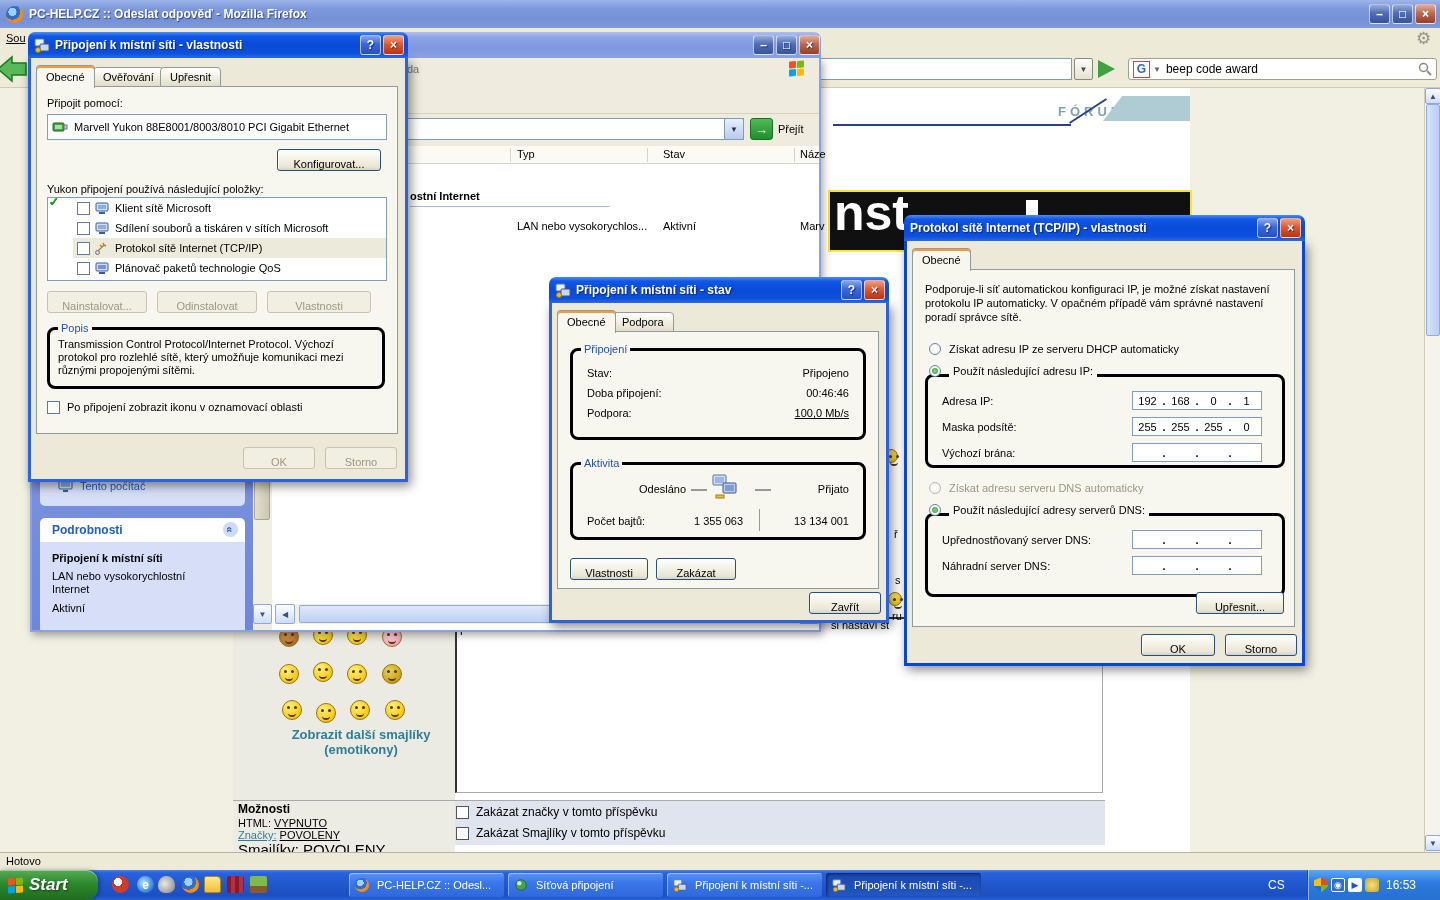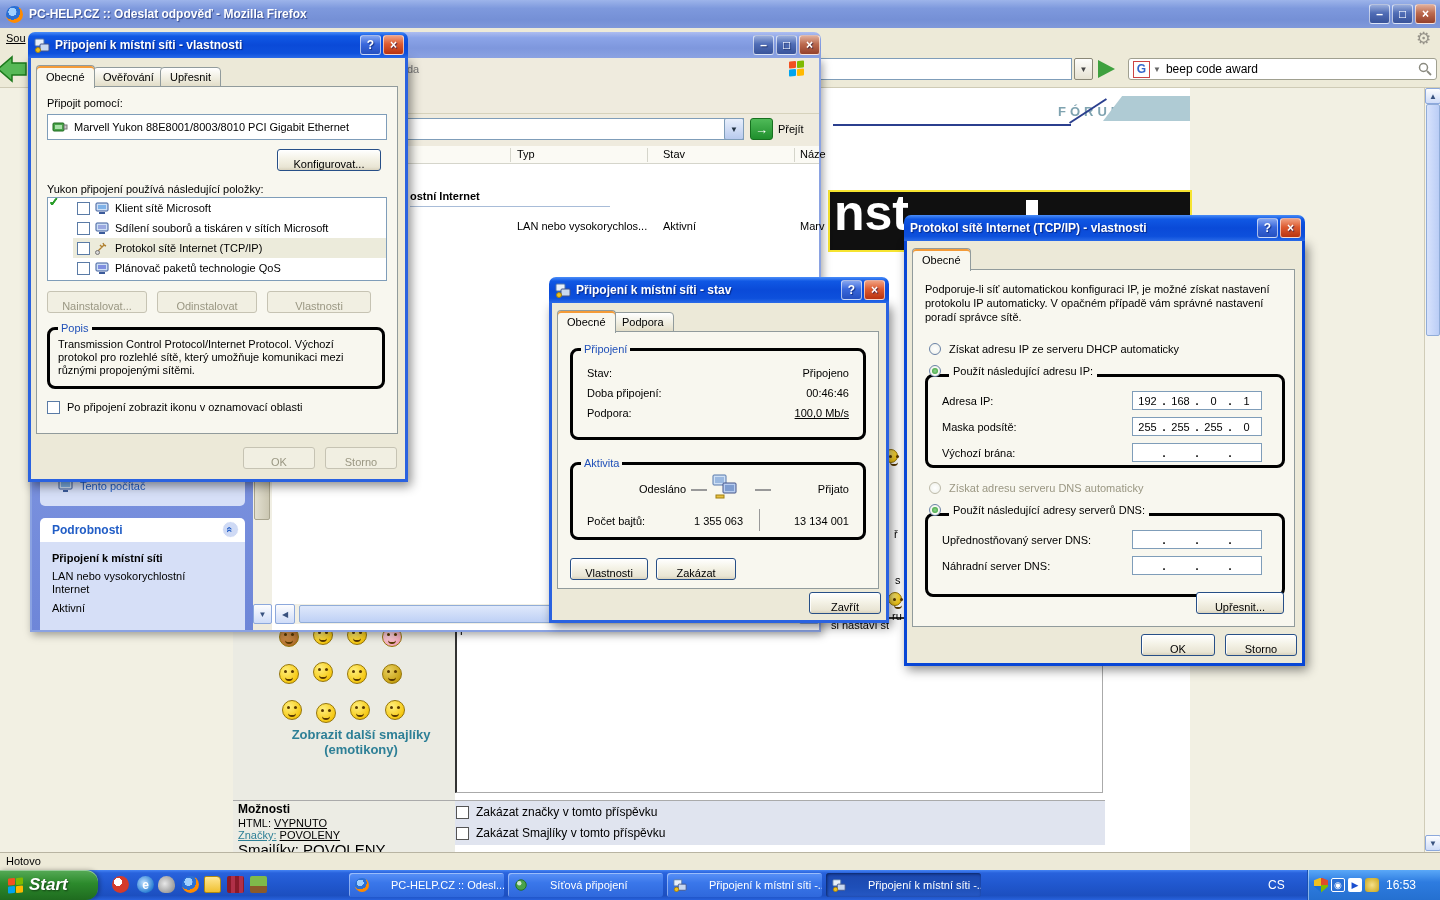--- a/index.html
+++ b/index.html
@@ -64,21 +64,21 @@
   .smiley.pink{background:radial-gradient(circle at 35% 30%,#ffd9e2,#f3a9bb 70%,#d17a92);}
   .smiley.dark{background:radial-gradient(circle at 35% 30%,#e8cf60,#c9a416 70%,#8f7208);}
   
   .sbarrow{position:absolute;width:16px;height:16px;border:1px solid #8CA8DC;border-radius:2px;
       background:linear-gradient(180deg,#fdfdfe,#cfdcf8);display:flex;align-items:center;
       justify-content:center;font-size:8px;color:#39527f;box-sizing:border-box;}
   .sbthumb{position:absolute;border:1px solid #90acd8;border-radius:2px;
       background:linear-gradient(90deg,#d7e2fc,#bacdf6);box-sizing:border-box;}
   
   .task{position:absolute;top:3px;height:24px;border-radius:3px;display:flex;align-items:center;
-      gap:22px;padding:0 6px;color:#fff;font-size:11px;overflow:hidden;white-space:nowrap;
+      gap:8px;padding:0 6px;color:#fff;font-size:11px;overflow:hidden;white-space:nowrap;
       background:linear-gradient(180deg,#5a92f8,#3a77ea 40%,#2f68dc);
       box-shadow:inset 1px 1px 0 rgba(255,255,255,.4);box-sizing:border-box;}
   .task.active{background:linear-gradient(180deg,#1c48ae,#1e4fb8 60%,#2658c4);
       box-shadow:inset 1px 1px 3px rgba(0,18,63,.7);}
   .winflag{display:grid;grid-template-columns:7px 7px;grid-template-rows:7px 7px;gap:1px;transform:skewY(-4deg);}
   .winflag i{border-radius:1px;}
   .ql{position:absolute;top:6px;width:17px;height:17px;border-radius:3px;}
   u{text-decoration:underline;}
 </style>
 </head>

